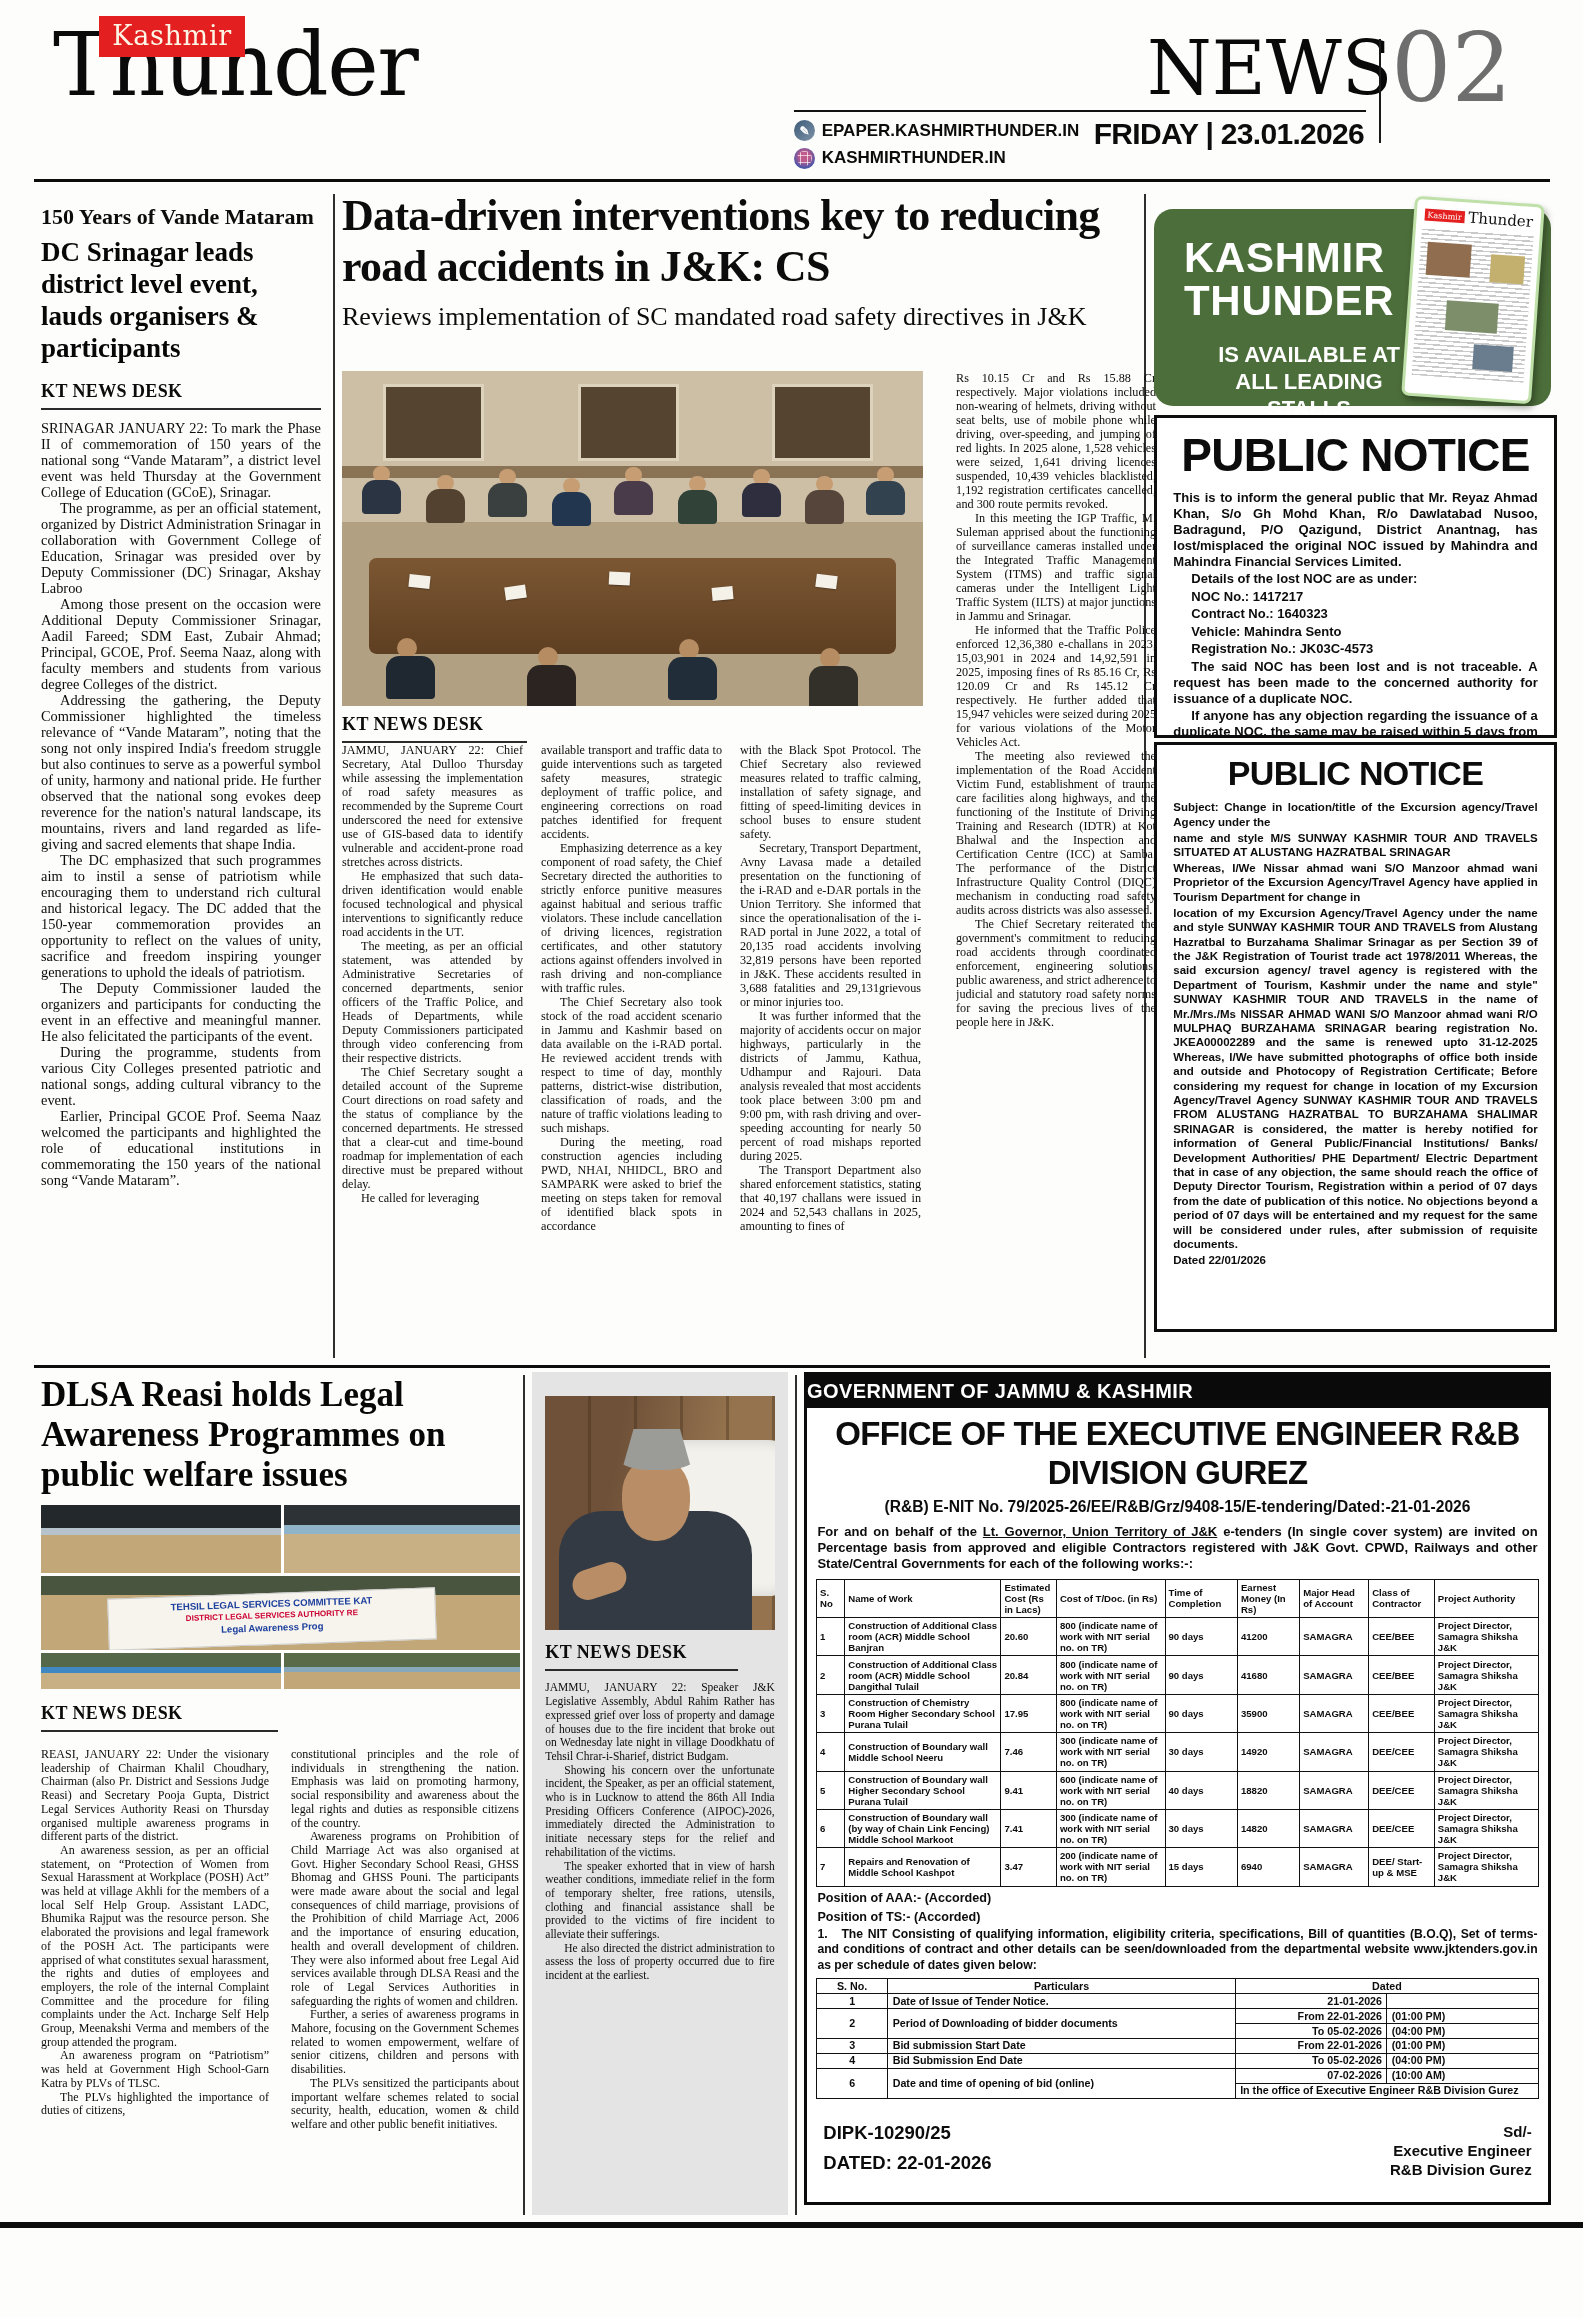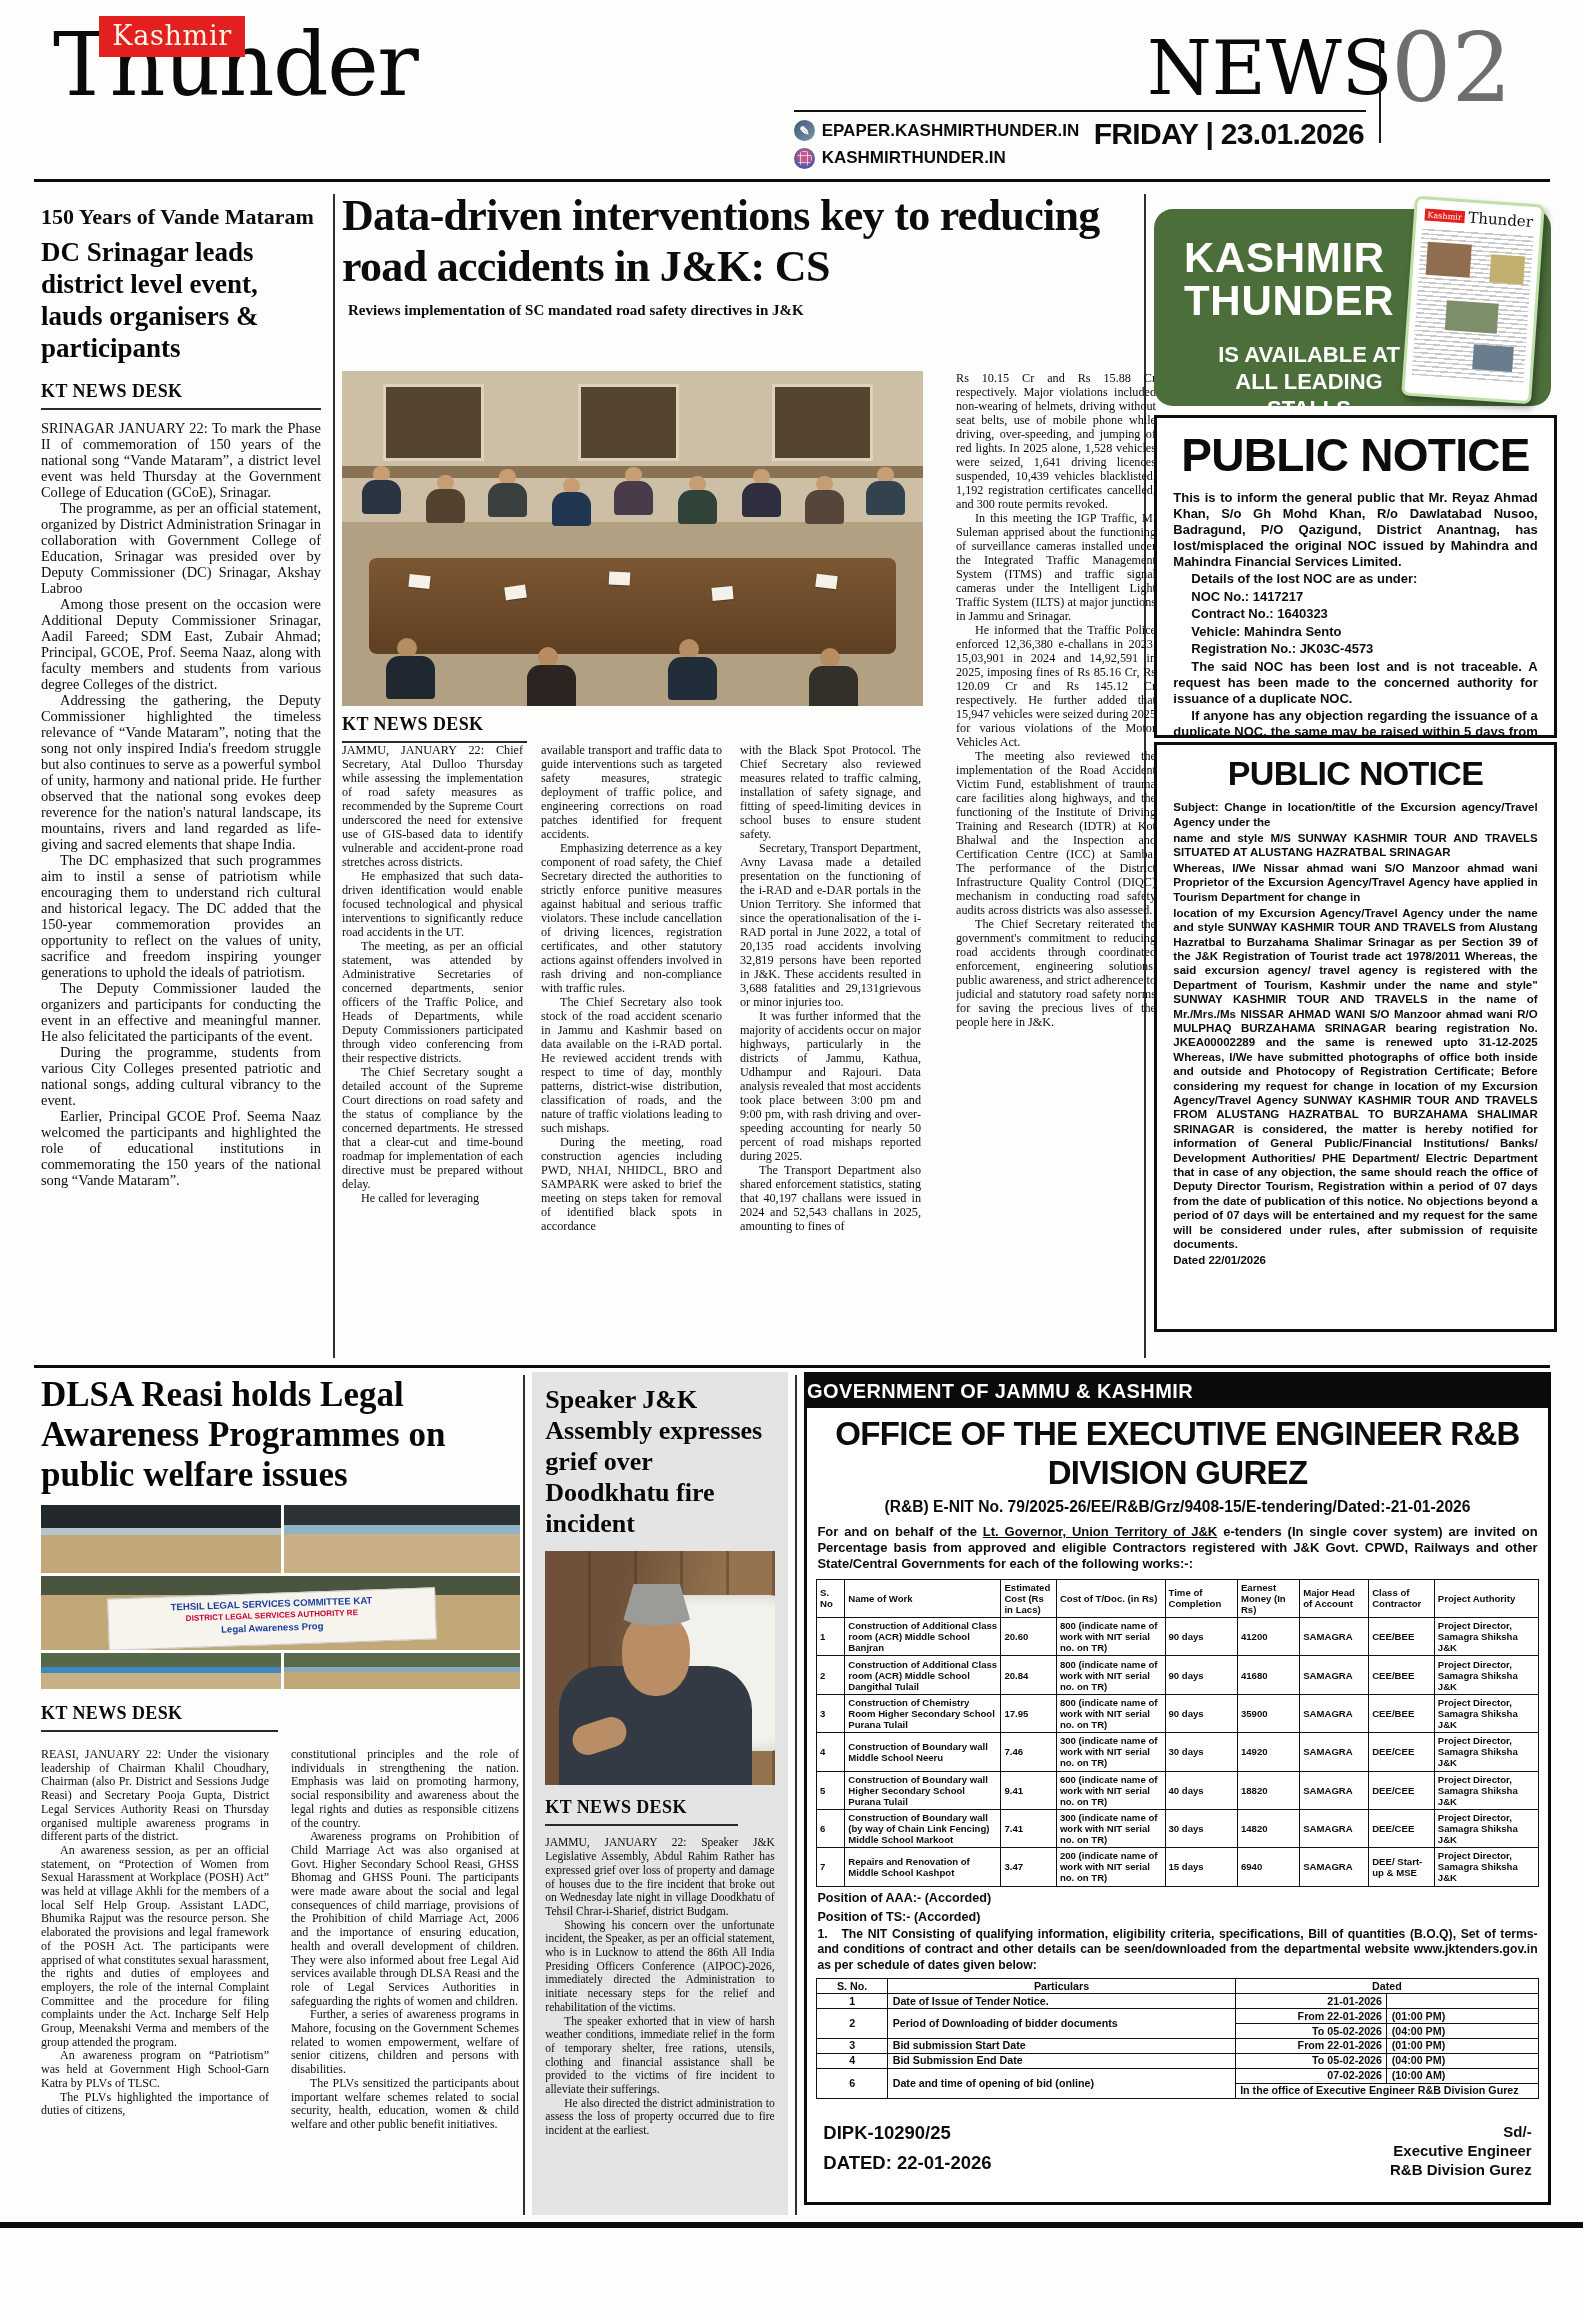--- a/index.html
+++ b/index.html
@@ -36,21 +36,21 @@
   .news p + p{text-indent:19px;}
 
   
   .vande{position:absolute;left:41px;top:204px;width:280px;height:1154px;overflow:hidden;}
   .vande .headline{font-size:27px;line-height:32px;margin:7.4px 0 16.3px;}
   .vande-body{margin-top:10.4px;height:956px;overflow:hidden;font-size:14.4px;line-height:16px;}
 
   
   .main{position:absolute;left:342px;top:190px;width:794px;height:1169px;}
   .main-headline{font-weight:bold;font-size:44px;line-height:51px;letter-spacing:-0.7px;}
-  .main-subhead{font-weight:bold;font-size:15px;margin-top:10.4px;margin-left:6px;}
+  .main-subhead{font-weight:normal;font-size:26px;margin-top:10.4px;}
   .m-photo{position:absolute;left:0;top:181px;width:581px;height:335px;overflow:hidden;background:#9c8a6e;}
   .m-col4{position:absolute;left:614px;top:181px;width:200px;height:988px;overflow:hidden;font-size:12.2px;line-height:14px;}
   .m-ktdesk{position:absolute;left:0;top:524px;width:185px;}
   .m-cols{position:absolute;left:0;top:553px;width:581px;height:616px;display:flex;gap:18px;}
   .m-col{width:181px;height:616px;overflow:hidden;font-size:12.2px;line-height:14px;}
 
   
   .mp-wall{position:absolute;inset:0;background:linear-gradient(#cdbfa6 0 45%,#b2a083 45% 100%);}
   .mp-beam{position:absolute;left:0;right:0;top:95px;height:12px;background:#8a7355;}
   .mp-window{position:absolute;top:13.3px;width:95px;height:71px;background:#55442f;border:3.7px solid #ddd3bd;}
@@ -373,21 +373,20 @@
       <div class="d-col news">
           <p>constitutional principles and the role of individuals in strengthening the nation. Emphasis was laid on promoting harmony, social responsibility and awareness about the legal rights and duties as responsible citizens of the country.</p>
           <p>Awareness programs on Prohibition of Child Marriage Act was also organised at Govt. Higher Secondary School Reasi, GHSS Bhomag and GHSS Pouni. The participants were made aware about the social and legal consequences of child marriage, provisions of the Prohibition of child Marriage Act, 2006 and the importance of ensuring education, health and overall development of children. They were also informed about free Legal Aid services available through DLSA Reasi and the role of Legal Services Authorities in safeguarding the rights of women and children.</p>
           <p>Further, a series of awareness programs in Mahore, focusing on the Government Schemes related to women empowerment, welfare of senior citizens, children and persons with disabilities.</p>
           <p>The  PLVs sensitized the participants about important welfare schemes related to social security, health, education, women &amp; child welfare and other public benefit initiatives.</p>
         </div>
     </div>
   </div>
 
   <div class="speaker news">
-    <div class="headline">Speaker J&amp;K Assembly expresses grief over Doodkhatu fire incident</div>
     <div class="sp-photo">
       <div class="sp-panel"></div>
       <div class="sp-pillow"></div>
       <div class="sp-body"></div>
       <div class="sp-face"></div>
       <div class="sp-cap"></div>
       <div class="sp-hand"></div>
     </div>
     <div class="sp-ktdesk ktdesk">KT NEWS DESK</div>
     <div class="sp-body-txt">

